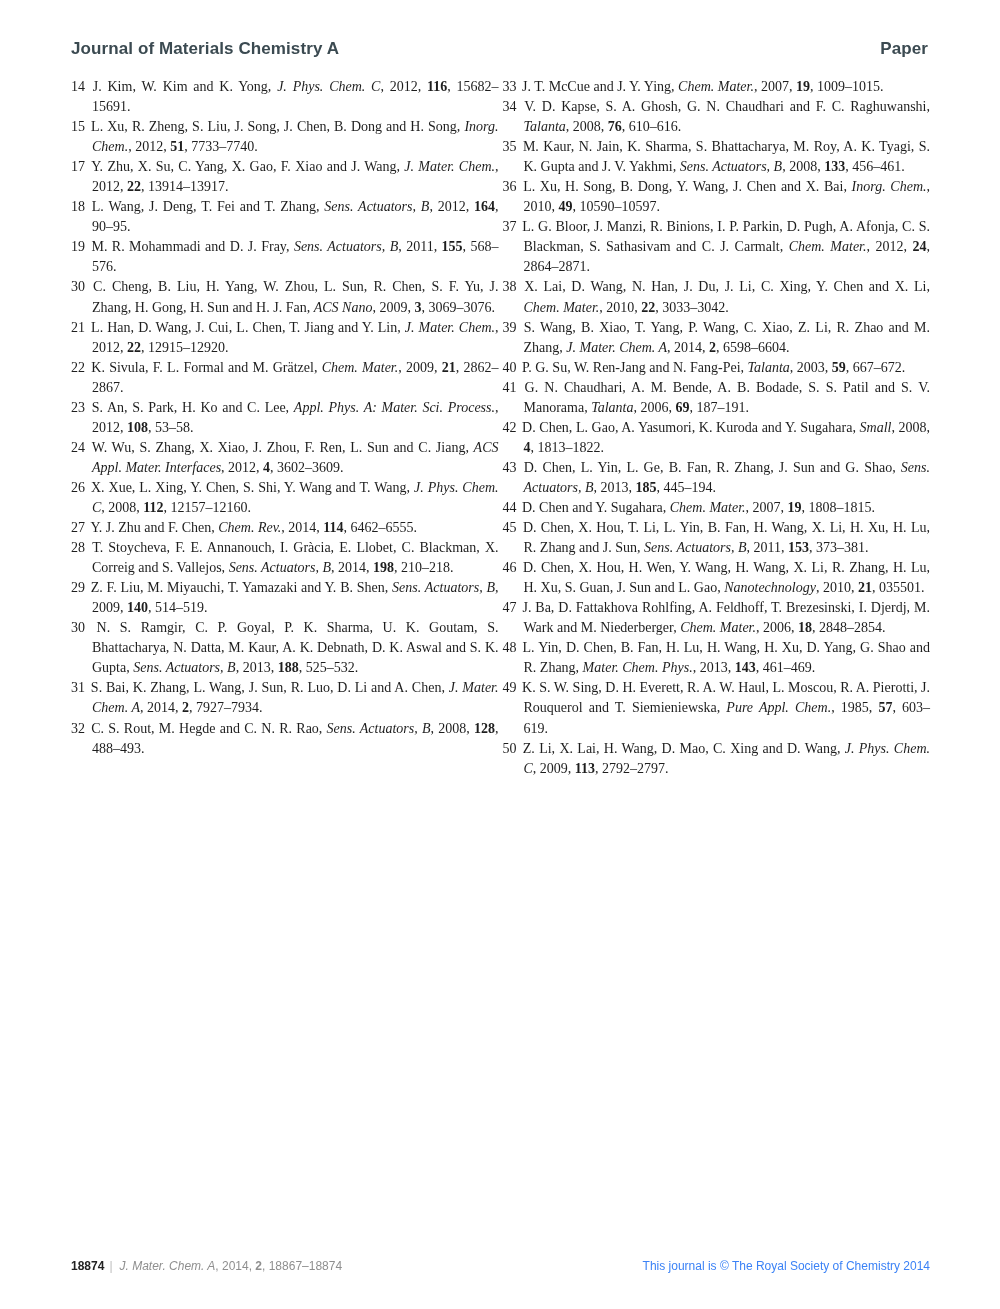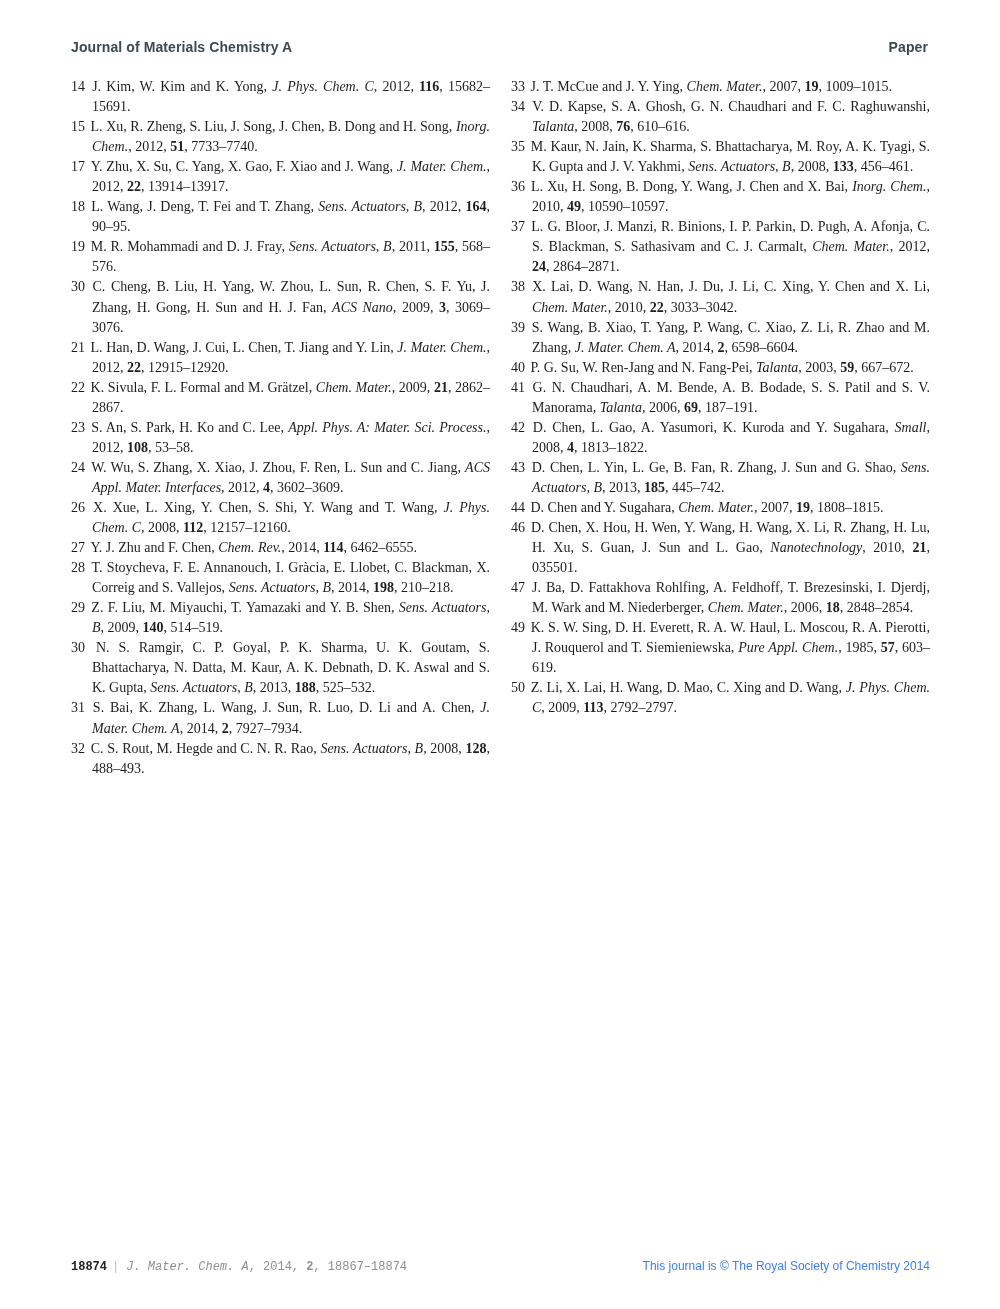--- a/index.html
+++ b/index.html
@@ -13,30 +13,30 @@
     color: #1e1e1e;
     overflow: hidden;
   }
   .page-header {
     position: absolute;
     top: 39px; left: 71px; right: 72px;
     display: flex;
     justify-content: space-between;
     align-items: baseline;
     font-family: "Liberation Sans", sans-serif;
-    font-size: 14px;
+    font-size: 17px;
     font-weight: 700;
     letter-spacing: 0.1px;
     color: #3b4a51;
   }
   .columns {
     position: absolute;
     top: 77px; left: 71px; right: 70px;
     display: flex;
-    gap: 21px;
+    gap: 4px;
   }
   .col { flex: 1 1 0; min-width: 0; }
   .ref {
     margin: 0;
     padding-left: 21px;
     text-indent: -21px;
     text-align: justify;
     font-size: 14px;
     line-height: 20.05px;
   }
@@ -45,21 +45,21 @@
   .bf { font-weight: bold; }
   .page-footer {
     position: absolute;
     top: 1259px; left: 71px; right: 70px;
     display: flex;
     justify-content: space-between;
     align-items: baseline;
     font-family: "Liberation Sans", sans-serif;
     font-size: 12px;
   }
-  .footer-citation { color: #8f8f8f; font-family: Liberation Mono, monospace; }
+  .footer-citation { color: #8f8f8f; }
   .footer-page-num { font-weight: 700; color: #222222; }
   .footer-divider { color: #bdbdbd; margin: 0 7px 0 5px; }
   .footer-copyright { color: #3b82f6; }
 </style>
 </head>
 <body>
 
 <div class="page">
 
   <header class="page-header">
@@ -91,24 +91,26 @@
         <p class="ref"><span class="ref-num">33 </span><span>J. T. McCue and J. Y. Ying, </span><span class="it">Chem. Mater.</span><span>, 2007, </span><span class="bf">19</span><span>, 1009–1015.</span></p>
         <p class="ref"><span class="ref-num">34 </span><span>V. D. Kapse, S. A. Ghosh, G. N. Chaudhari and F. C. Raghuwanshi, </span><span class="it">Talanta</span><span>, 2008, </span><span class="bf">76</span><span>, 610–616.</span></p>
         <p class="ref"><span class="ref-num">35 </span><span>M. Kaur, N. Jain, K. Sharma, S. Bhattacharya, M. Roy, A. K. Tyagi, S. K. Gupta and J. V. Yakhmi, </span><span class="it">Sens. Actuators, B</span><span>, 2008, </span><span class="bf">133</span><span>, 456–461.</span></p>
         <p class="ref"><span class="ref-num">36 </span><span>L. Xu, H. Song, B. Dong, Y. Wang, J. Chen and X. Bai, </span><span class="it">Inorg. Chem.</span><span>, 2010, </span><span class="bf">49</span><span>, 10590–10597.</span></p>
         <p class="ref"><span class="ref-num">37 </span><span>L. G. Bloor, J. Manzi, R. Binions, I. P. Parkin, D. Pugh, A. Afonja, C. S. Blackman, S. Sathasivam and C. J. Carmalt, </span><span class="it">Chem. Mater.</span><span>, 2012, </span><span class="bf">24</span><span>, 2864–2871.</span></p>
         <p class="ref"><span class="ref-num">38 </span><span>X. Lai, D. Wang, N. Han, J. Du, J. Li, C. Xing, Y. Chen and X. Li, </span><span class="it">Chem. Mater.</span><span>, 2010, </span><span class="bf">22</span><span>, 3033–3042.</span></p>
         <p class="ref"><span class="ref-num">39 </span><span>S. Wang, B. Xiao, T. Yang, P. Wang, C. Xiao, Z. Li, R. Zhao and M. Zhang, </span><span class="it">J. Mater. Chem. A</span><span>, 2014, </span><span class="bf">2</span><span>, 6598–6604.</span></p>
         <p class="ref"><span class="ref-num">40 </span><span>P. G. Su, W. Ren-Jang and N. Fang-Pei, </span><span class="it">Talanta</span><span>, 2003, </span><span class="bf">59</span><span>, 667–672.</span></p>
         <p class="ref"><span class="ref-num">41 </span><span>G. N. Chaudhari, A. M. Bende, A. B. Bodade, S. S. Patil and S. V. Manorama, </span><span class="it">Talanta</span><span>, 2006, </span><span class="bf">69</span><span>, 187–191.</span></p>
         <p class="ref"><span class="ref-num">42 </span><span>D. Chen, L. Gao, A. Yasumori, K. Kuroda and Y. Sugahara, </span><span class="it">Small</span><span>, 2008, </span><span class="bf">4</span><span>, 1813–1822.</span></p>
-        <p class="ref"><span class="ref-num">43 </span><span>D. Chen, L. Yin, L. Ge, B. Fan, R. Zhang, J. Sun and G. Shao, </span><span class="it">Sens. Actuators, B</span><span>, 2013, </span><span class="bf">185</span><span>, 445–742.</span></p>
+        <p class="ref"><span class="ref-num">43 </span><span>D. Chen, L. Yin, L. Ge, B. Fan, R. Zhang, J. Sun and G. Shao, </span><span class="it">Sens. Actuators, B</span><span>, 2013, </span><span class="bf">185</span><span>, 445–194.</span></p>
         <p class="ref"><span class="ref-num">44 </span><span>D. Chen and Y. Sugahara, </span><span class="it">Chem. Mater.</span><span>, 2007, </span><span class="bf">19</span><span>, 1808–1815.</span></p>
+        <p class="ref"><span class="ref-num">45 </span><span>D. Chen, X. Hou, T. Li, L. Yin, B. Fan, H. Wang, X. Li, H. Xu, H. Lu, R. Zhang and J. Sun, </span><span class="it">Sens. Actuators, B</span><span>, 2011, </span><span class="bf">153</span><span>, 373–381.</span></p>
         <p class="ref"><span class="ref-num">46 </span><span>D. Chen, X. Hou, H. Wen, Y. Wang, H. Wang, X. Li, R. Zhang, H. Lu, H. Xu, S. Guan, J. Sun and L. Gao, </span><span class="it">Nanotechnology</span><span>, 2010, </span><span class="bf">21</span><span>, 035501.</span></p>
         <p class="ref"><span class="ref-num">47 </span><span>J. Ba, D. Fattakhova Rohlfing, A. Feldhoff, T. Brezesinski, I. Djerdj, M. Wark and M. Niederberger, </span><span class="it">Chem. Mater.</span><span>, 2006, </span><span class="bf">18</span><span>, 2848–2854.</span></p>
+        <p class="ref"><span class="ref-num">48 </span><span>L. Yin, D. Chen, B. Fan, H. Lu, H. Wang, H. Xu, D. Yang, G. Shao and R. Zhang, </span><span class="it">Mater. Chem. Phys.</span><span>, 2013, </span><span class="bf">143</span><span>, 461–469.</span></p>
         <p class="ref"><span class="ref-num">49 </span><span>K. S. W. Sing, D. H. Everett, R. A. W. Haul, L. Moscou, R. A. Pierotti, J. Rouquerol and T. Siemieniewska, </span><span class="it">Pure Appl. Chem.</span><span>, 1985, </span><span class="bf">57</span><span>, 603–619.</span></p>
         <p class="ref"><span class="ref-num">50 </span><span>Z. Li, X. Lai, H. Wang, D. Mao, C. Xing and D. Wang, </span><span class="it">J. Phys. Chem. C</span><span>, 2009, </span><span class="bf">113</span><span>, 2792–2797.</span></p>
       </div>
   </main>
 
   <footer class="page-footer">
     <div class="footer-citation">
       <span class="footer-page-num">18874</span><span class="footer-divider">|</span><span id="footer-cite"><span class="it">J. Mater. Chem. A</span><span>, 2014, </span><span class="bf">2</span><span>, 18867–18874</span></span>
     </div>
     <div class="footer-copyright">This journal is © The Royal Society of Chemistry 2014</div>

